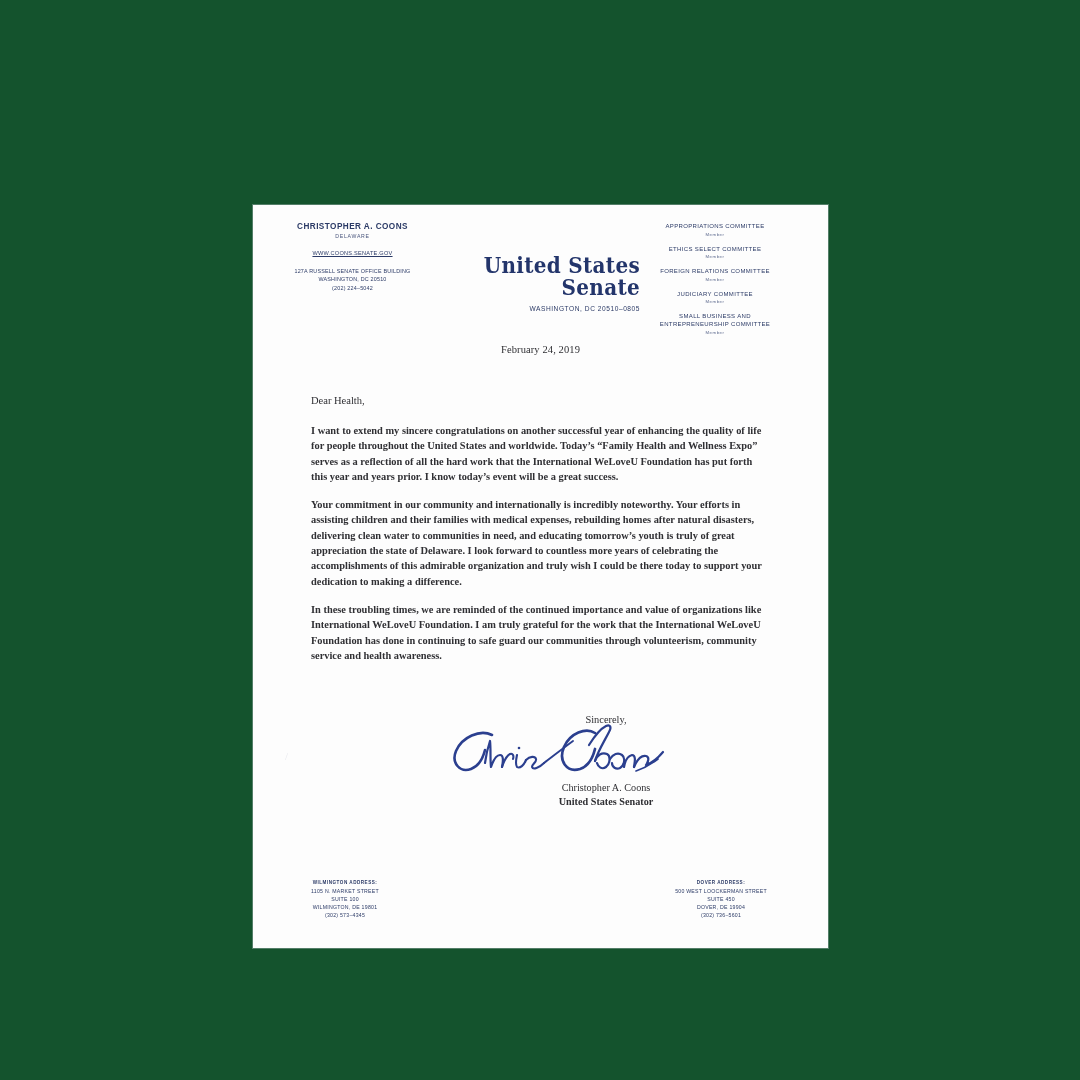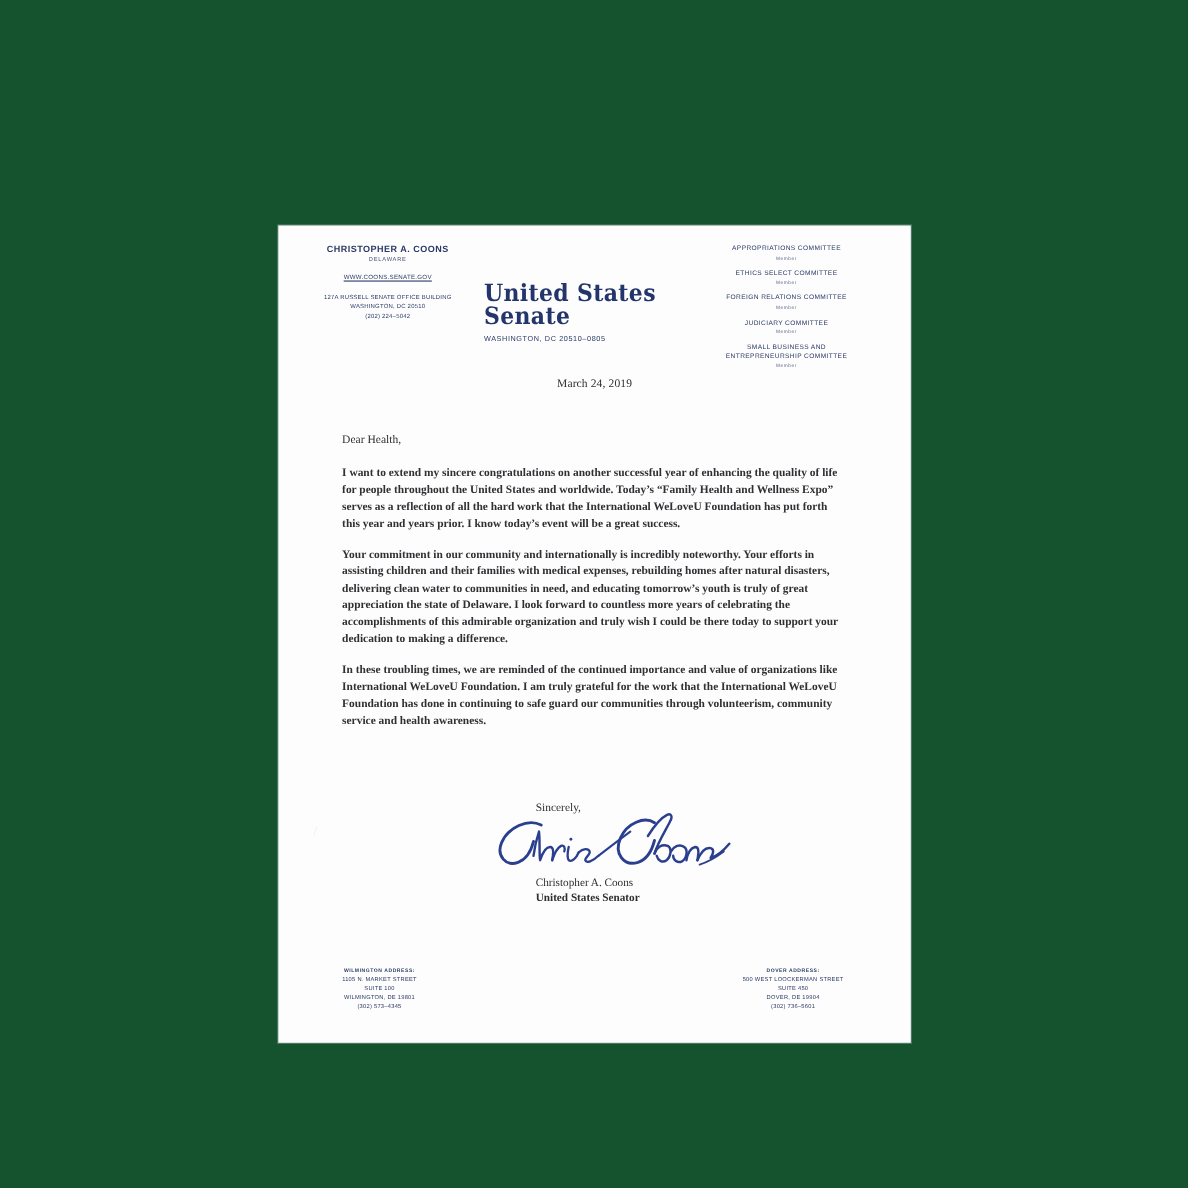--- a/index.html
+++ b/index.html
@@ -74,21 +74,21 @@
     margin-top: 11px;
     line-height: 1.55;
     color: #2b3a66;
   }
 
   .lh-center {
     position: absolute;
     left: 187px;
     top: 50px;
     width: 200px;
-    text-align: left;
+    text-align: right;
   }
   .lh-senate {
     font-family: "DejaVu Serif", serif;
     font-size: 20px;
     font-weight: 700;
     color: #23356b;
     letter-spacing: 0.3px;
     line-height: 1;
     font-style: normal;
     transform: scaleY(1.08);
@@ -162,22 +162,23 @@
     font-size: 10.4px;
     line-height: 15.3px;
     text-align: left;
     color: #303034;
   }
 
   
   .sigblock {
     position: absolute;
     left: 232px;
-    top: 524px;
+    top: 509px;
     width: 240px;
+    text-align: center;
   }
   .sig-sincerely {
     font-size: 10.4px;
     color: #2f2f33;
     margin-left: 2px;
   }
   .sig-svg-wrap {
     position: relative;
     height: 58px;
     margin-top: -2px;
@@ -281,21 +282,21 @@
         </div>
         <div class="committee">
           <div class="cm-name" style="white-space:pre-line;">SMALL BUSINESS AND
 ENTREPRENEURSHIP COMMITTEE</div>
           <div class="cm-role">Member</div>
         </div>
       </div>
 
     </div>
 
-    <div class="date">March 24, 2019</div>
+    <div class="date">February 24, 2019</div>
 
     <div class="salutation">Dear Health,</div>
 
     <div class="bodycopy">
       <p>I want to extend my sincere congratulations on another successful year of enhancing the quality of life for people throughout the United States and worldwide. Today’s “Family Health and Wellness Expo” serves as a reflection of all the hard work that the International WeLoveU Foundation has put forth this year and years prior. I know today’s event will be a great success.</p>
       <p>Your commitment in our community and internationally is incredibly noteworthy. Your efforts in assisting children and their families with medical expenses, rebuilding homes after natural disasters, delivering clean water to communities in need, and educating tomorrow’s youth is truly of great appreciation the state of Delaware. I look forward to countless more years of celebrating the accomplishments of this admirable organization and truly wish I could be there today to support your dedication to making a difference.</p>
       <p>In these troubling times, we are reminded of the continued importance and value of organizations like International WeLoveU Foundation. I am truly grateful for the work that the International WeLoveU Foundation has done in continuing to safe guard our communities through volunteerism, community service and health awareness.</p>
     </div>
 
     <div class="faint-mark">/</div>

